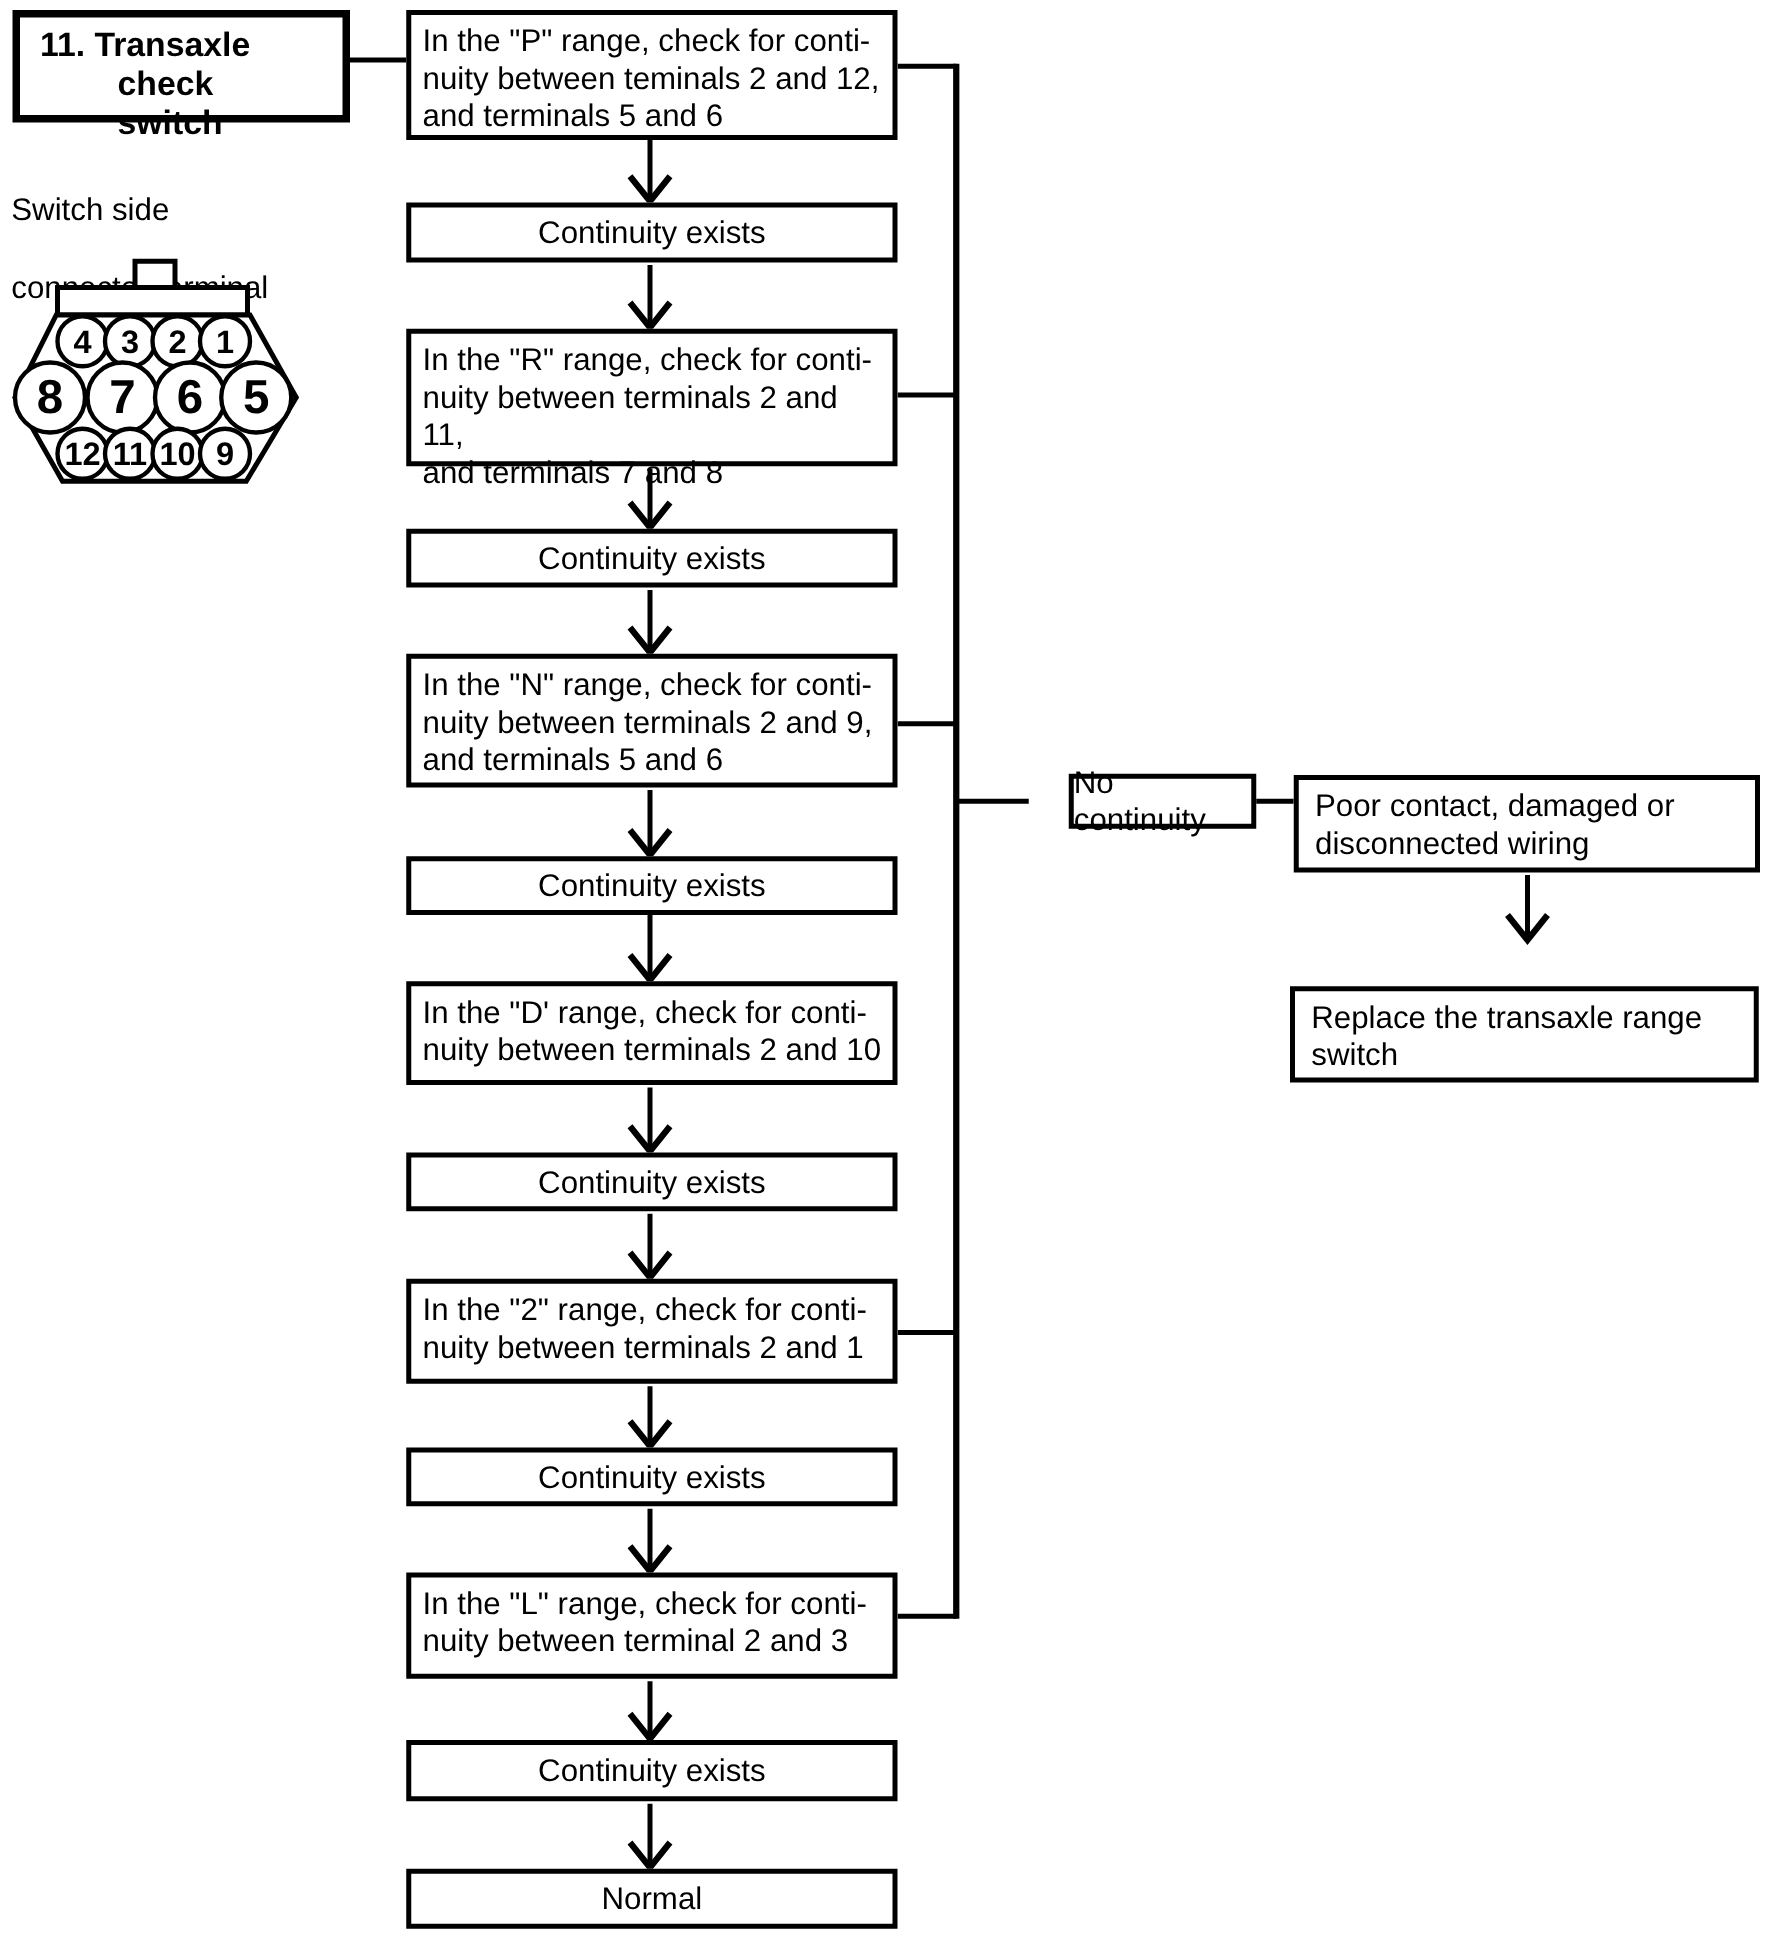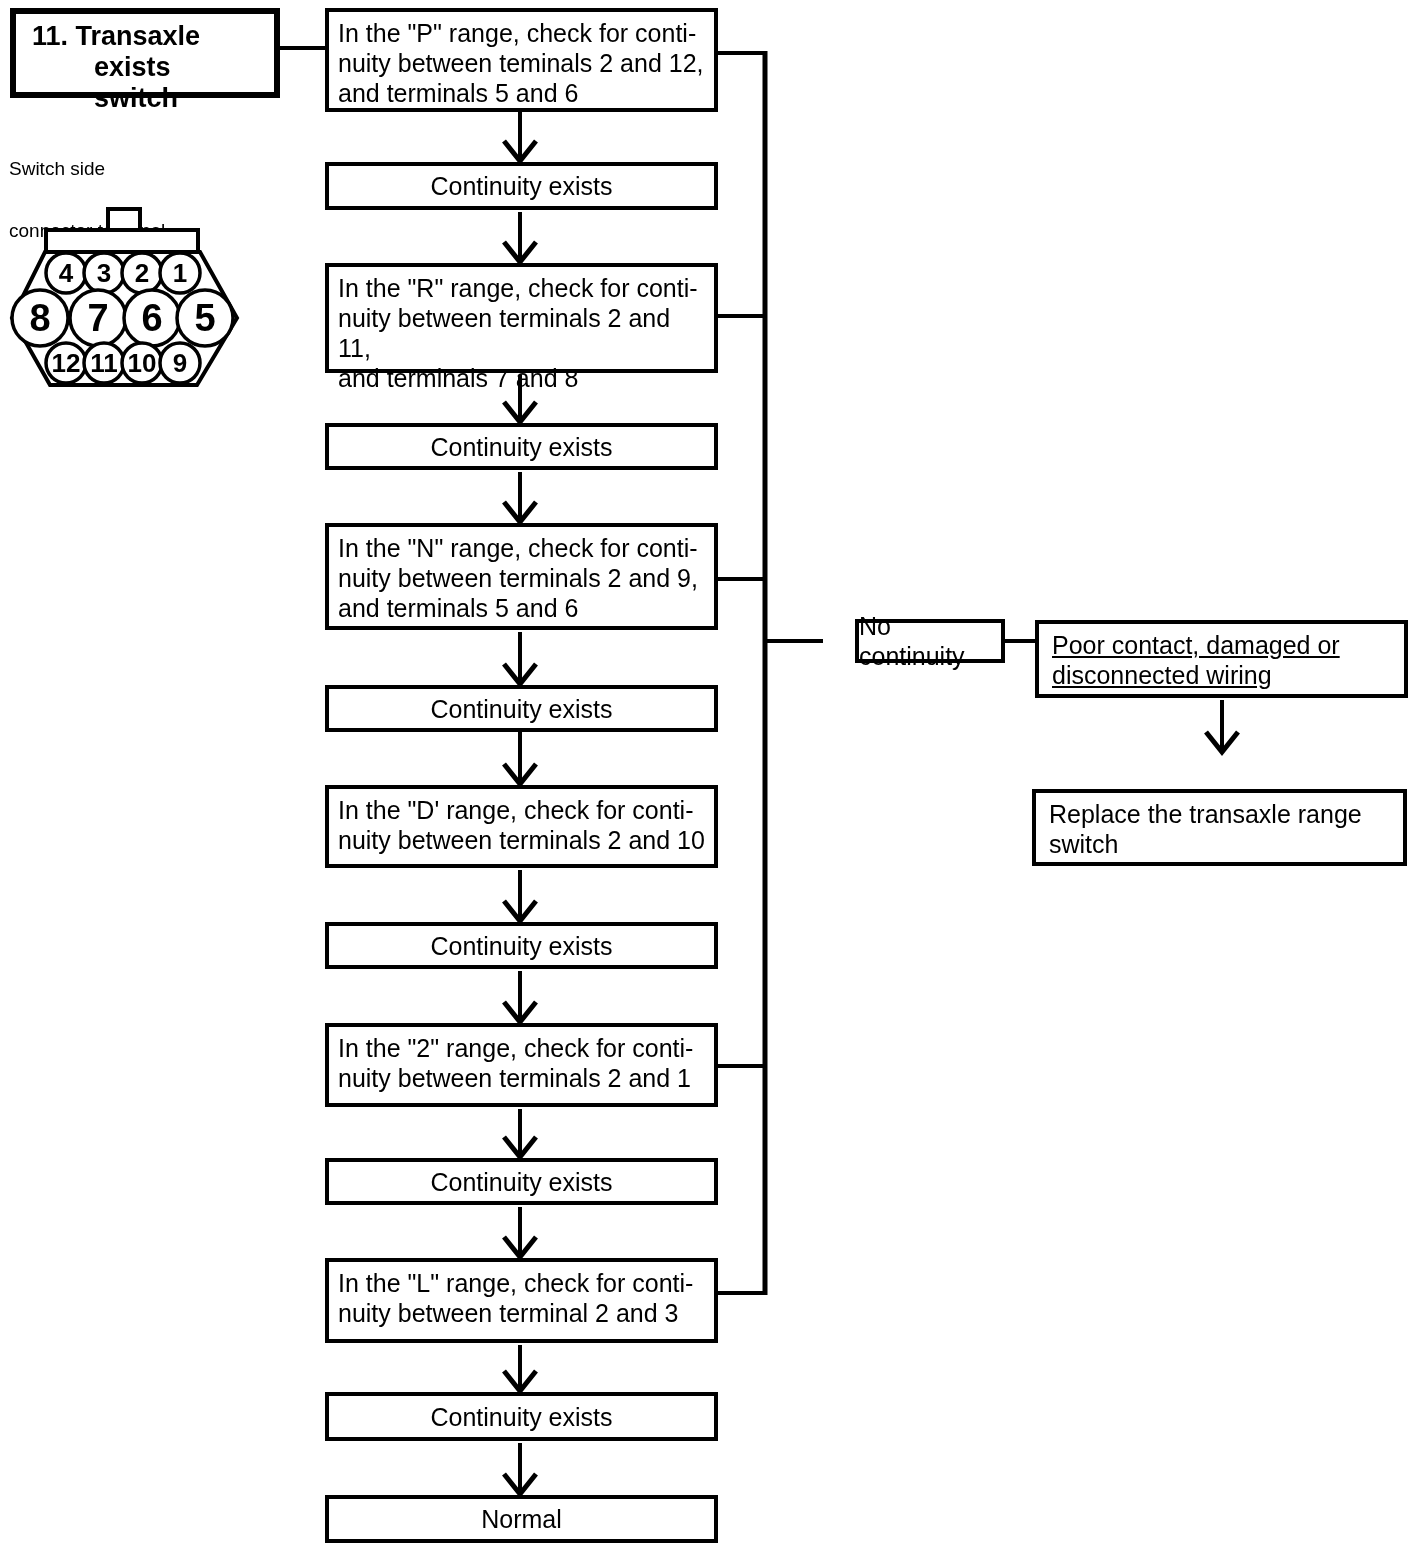--- a/index.html
+++ b/index.html
@@ -8,21 +8,21 @@
   .abs{position:absolute;box-sizing:border-box;}
   svg{display:block;}
   .fbox{position:absolute;box-sizing:border-box;background:#fff;border:4px solid #000;
         font-size:25px;line-height:30px;color:#000;}
   .check{padding:6px 6px 0 9px;text-align:left;white-space:pre-line;}
   .result{display:flex;align-items:center;justify-content:center;text-align:left;white-space:pre-line;}
   .title-box{position:absolute;left:10px;top:8px;width:270px;height:90px;box-sizing:border-box;
         border:6px solid #000;background:#fff;font-weight:bold;font-size:27px;line-height:31px;
         padding:7px 0 4px 16px;}
   .title-indent{margin-left:62px;}
-  .caption{position:absolute;left:9px;top:122px;font-size:19px;line-height:31px;white-space:pre-line;}
+  .caption{position:absolute;left:9px;top:122px;font-size:25px;line-height:31px;white-space:pre-line;}
   .wire{stroke:#000;stroke-width:4;fill:none;}
   .wire-thick{stroke:#000;stroke-width:5;fill:none;}
   .pin-small{font-weight:bold;font-size:26px;}
   .pin-big{font-weight:bold;font-size:38px;}
 </style>
 </head>
 <body>
 
 <div id="page">
 
@@ -67,21 +67,21 @@
       <path class="wire" d="M520 1443 V1492"></path>
         <polyline class="wire-thick" points="504,1474 520,1494 536,1474"></polyline>
 
       <path class="wire" d="M1222 700 V750"></path>
         <polyline class="wire-thick" points="1206,732 1222,752 1238,732"></polyline>
     </g>
   </svg>
 
   <div class="title-box">
     <div>11. Transaxle</div>
-    <div class="title-indent">exists</div>
+    <div class="title-indent">check</div>
     <div class="title-indent">switch</div>
   </div>
 
   <div class="caption">
     <div>Switch side</div>
     <div>connector terminal</div>
   </div>
 
   <svg class="abs" style="left:8px;top:205px;" width="232" height="185" viewBox="0 0 232 185">
     <rect x="100" y="4" width="32" height="23" fill="#fff" stroke="#000" stroke-width="4"></rect>
@@ -139,18 +139,18 @@
   <div class="fbox result" style="left:325px;top:922px;width:393px;height:47px;">Continuity exists</div>
   <div class="fbox check" style="left:325px;top:1023px;width:393px;height:84px;">In the "2" range, check for conti-
 nuity between terminals 2 and 1</div>
   <div class="fbox result" style="left:325px;top:1158px;width:393px;height:47px;">Continuity exists</div>
   <div class="fbox check" style="left:325px;top:1258px;width:393px;height:85px;">In the "L" range, check for conti-
 nuity between terminal 2 and 3</div>
   <div class="fbox result" style="left:325px;top:1392px;width:393px;height:49px;">Continuity exists</div>
   <div class="fbox result" style="left:325px;top:1495px;width:393px;height:48px;">Normal</div>
 
   <div class="fbox result" style="left:823px;top:619px;width:150px;height:44px;margin-left:32px;">No continuity</div>
-  <div class="fbox check" style="left:1035px;top:620px;width:373px;height:78px;padding-left:13px;text-decoration:underline;">Poor contact, damaged or
+  <div class="fbox check" style="left:1035px;top:620px;width:373px;height:78px;padding-left:13px;">Poor contact, damaged or
 disconnected wiring</div>
   <div class="fbox check" style="left:1032px;top:753px;width:375px;height:77px;padding-left:13px;margin-top:36px;">Replace the transaxle range
 switch</div>
 
 </div>
 
 </body></html>

